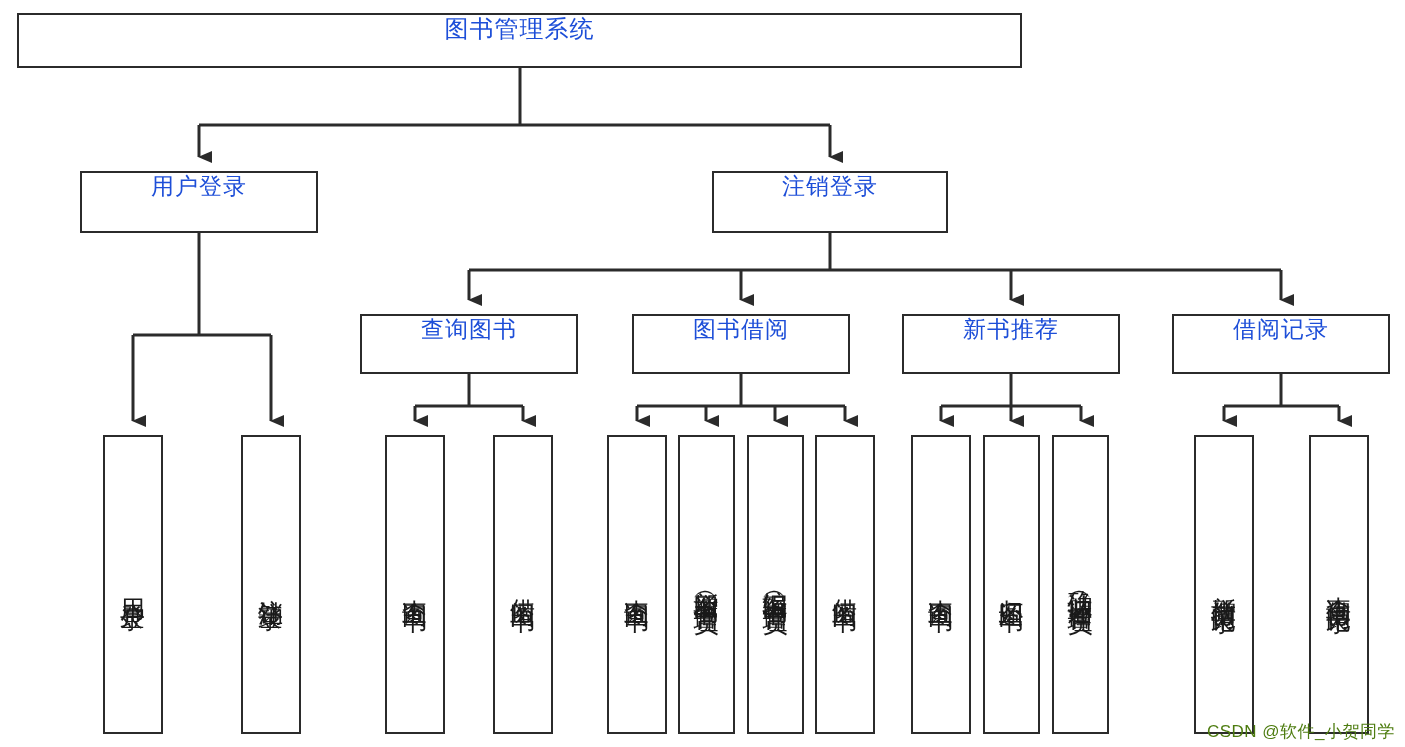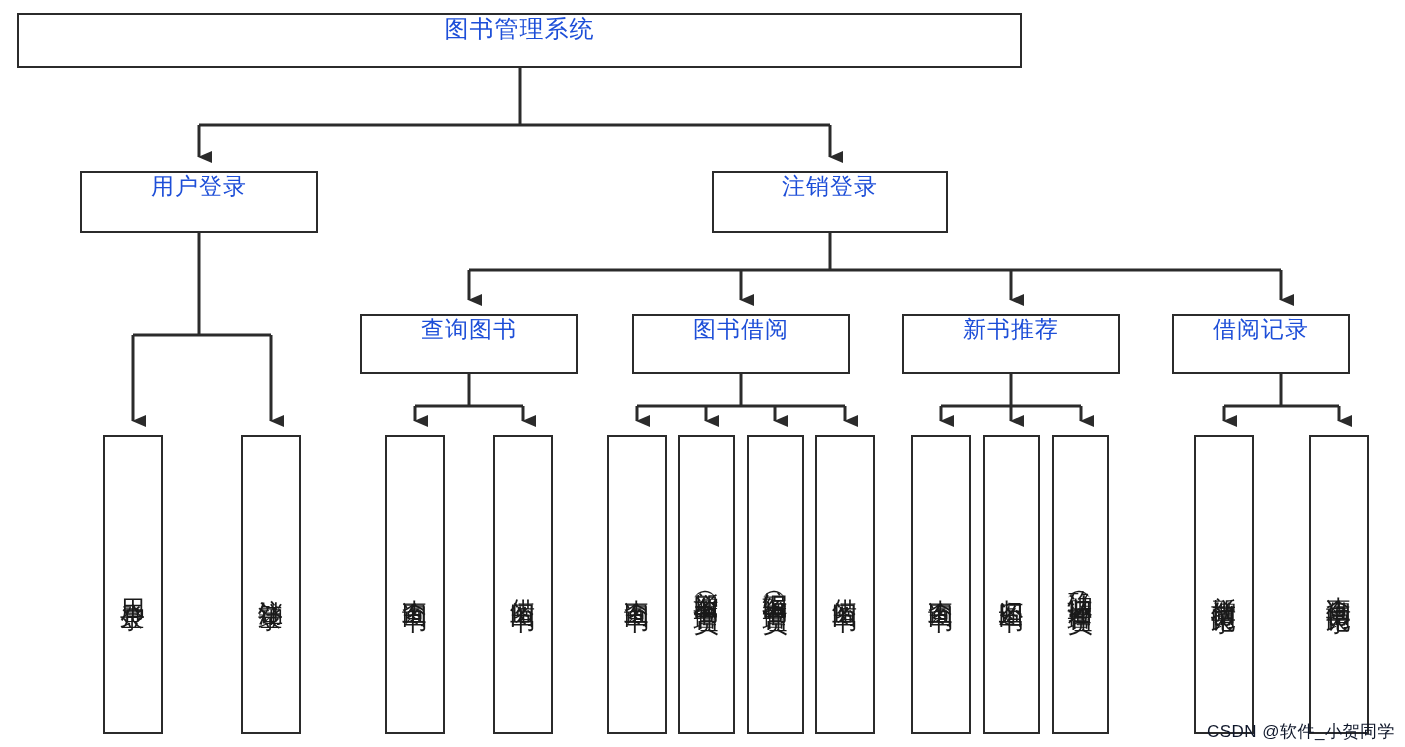--- a/index.html
+++ b/index.html
@@ -48,21 +48,21 @@
     letter-spacing:3px;
     white-space:nowrap;
     color:#1a1a1a;
   }
 
   #watermark{
     position:absolute;
     right:10px;
     bottom:4px;
     font-size:17px;
-    color:#0f172a;
+    color:#4d7c0f;
     white-space:nowrap;
     letter-spacing:0.5px;
   }
 </style>
 </head>
 <body>
 
 <div id="diagram">
 
   <svg id="wires" viewBox="0 0 1405 747" xmlns="http://www.w3.org/2000/svg">
@@ -130,21 +130,21 @@
 
   <div class="node" style="left:360px;top:314px;width:218px;height:60px;">
     <span class="lbl">查询图书</span>
   </div>
   <div class="node" style="left:632px;top:314px;width:218px;height:60px;">
     <span class="lbl">图书借阅</span>
   </div>
   <div class="node" style="left:902px;top:314px;width:218px;height:60px;">
     <span class="lbl">新书推荐</span>
   </div>
-  <div class="node" style="left:1172px;top:314px;width:178px;height:60px;">
+  <div class="node" style="left:1172px;top:314px;width:218px;height:60px;">
     <span class="lbl">借阅记录</span>
   </div>
 
   <div class="leaf" style="left:103px;top:435px;width:60px;height:299px;">
     <span class="vlbl">用户登录</span>
   </div>
   <div class="leaf" style="left:241px;top:435px;width:60px;height:299px;">
     <span class="vlbl">注销登录</span>
   </div>
 

